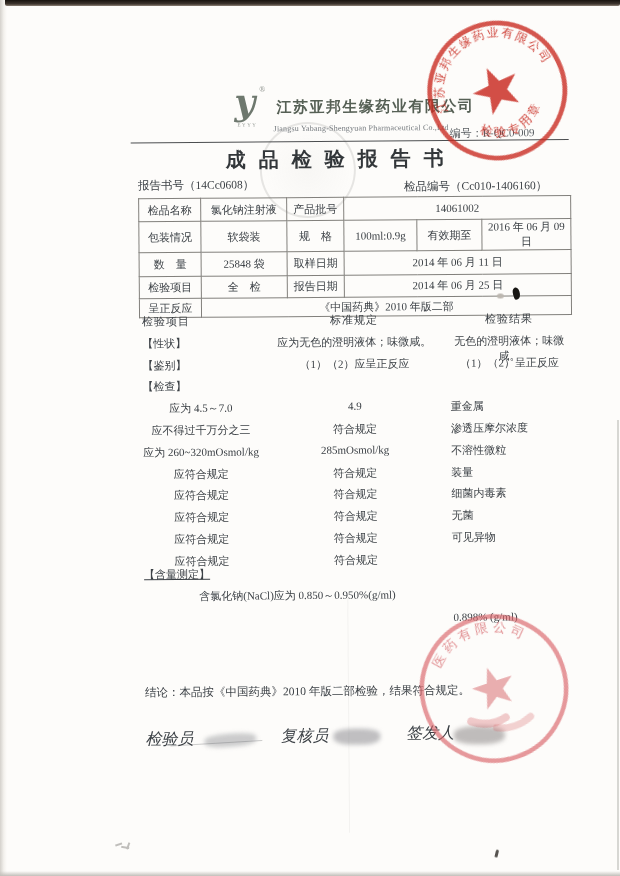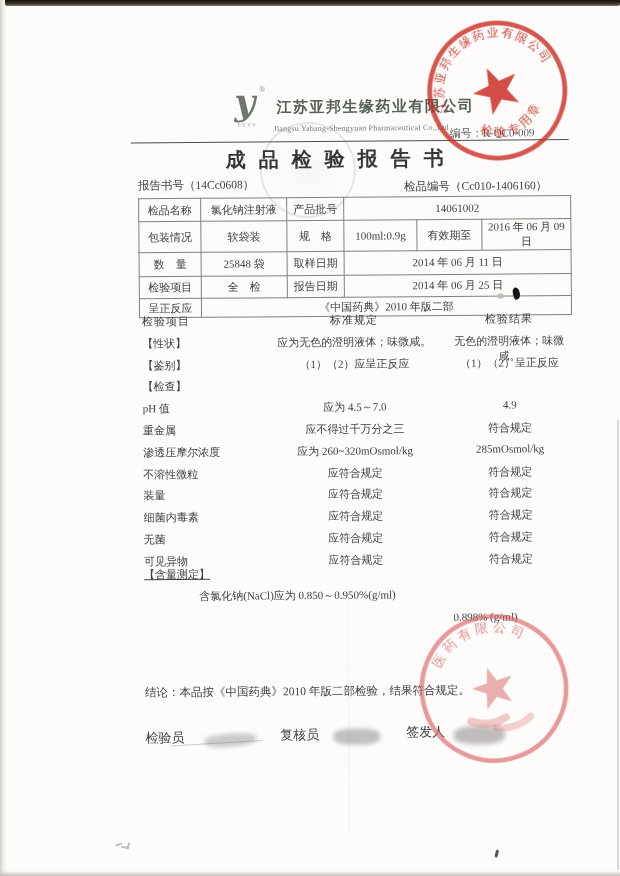--- a/index.html
+++ b/index.html
@@ -35,21 +35,21 @@
   
   .results{position:absolute;left:140px;top:313px;width:432px;display:grid;
            grid-template-columns:122px 186px 124px;grid-auto-rows:21.8px;font-size:11px;}
   .results .ri{text-align:left;padding-left:3px;}
   .results .rs,.results .rr{text-align:center;}
   .results .hd{letter-spacing:1px;}
   .assay-sec{left:143px;top:566px;font-size:11px;text-decoration:underline;}
   .assay-std{left:198px;top:588px;font-size:11px;}
   .assay-res{left:452px;top:612px;font-size:11px;}
   .conclusion{left:143px;top:684px;font-size:11.5px;}
-  .sig-label{font-size:13px;}
+  .sig-label{font-size:16px;font-style:italic;}
   
   .bleed{position:absolute;left:262px;top:122px;width:96px;height:96px;border-radius:50%;
          border:2px solid rgba(140,140,135,.20);background:radial-gradient(circle,rgba(160,160,155,.06),rgba(160,160,155,0) 70%);z-index:0;}
   
   .stamp{position:absolute;z-index:30;filter:blur(.4px);}
   .stamp-top{left:424px;top:16px;width:152px;height:152px;transform:rotate(-25deg);}
   .stamp-bottom{left:412px;top:610px;width:160px;height:160px;transform:rotate(-18deg);opacity:.88;}
   
   .sig{position:absolute;border-radius:40%;filter:blur(2px);z-index:5;}
   .sig1{left:202px;top:733px;width:52px;height:13px;background:rgba(110,112,118,.35);transform:rotate(-4deg);}
@@ -142,21 +142,20 @@
       <div class="rr">无色的澄明液体；味微咸。</div>
 
       <div class="ri">【鉴别】</div>
       <div class="rs">（1）（2）应呈正反应</div>
       <div class="rr">（1）（2）呈正反应</div>
 
       <div class="ri">【检查】</div>
       <div class="rs"></div>
       <div class="rr"></div>
 
-      <div class="ri">pH 值</div>
       <div class="rs">应为 4.5～7.0</div>
       <div class="rr">4.9</div>
 
       <div class="ri">重金属</div>
       <div class="rs">应不得过千万分之三</div>
       <div class="rr">符合规定</div>
 
       <div class="ri">渗透压摩尔浓度</div>
       <div class="rs">应为 260~320mOsmol/kg</div>
       <div class="rr">285mOsmol/kg</div>

